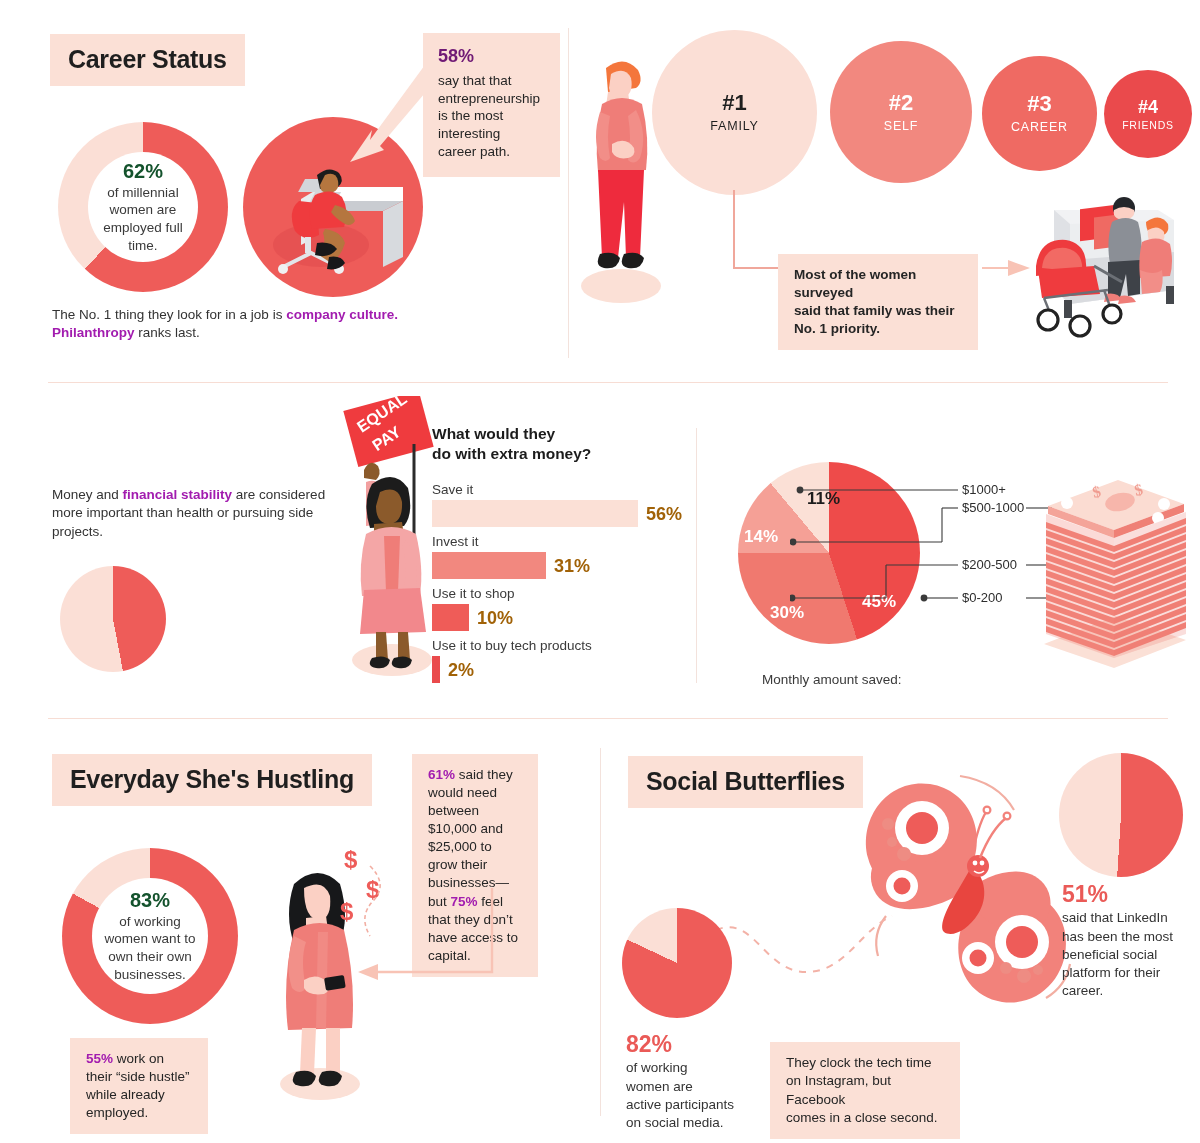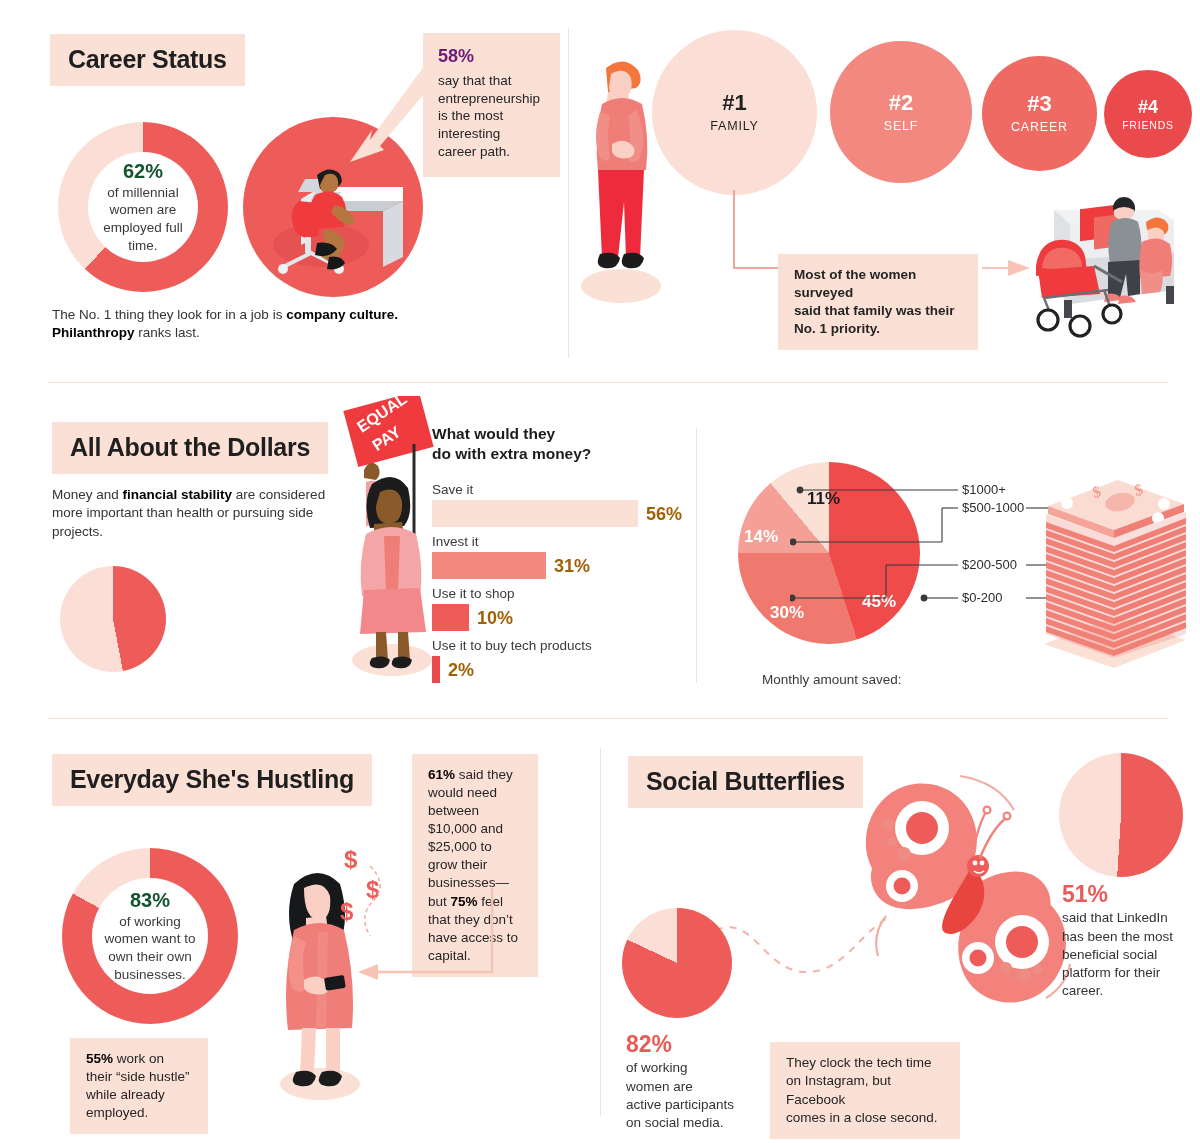--- a/index.html
+++ b/index.html
@@ -30,21 +30,21 @@
   .callout {
     position: absolute;
     background: #fbe0d6;
     font-size: 13.5px;
     line-height: 1.33;
     color: #252525;
     padding: 12px 16px;
   }
   .body-txt { position: absolute; font-size: 13.5px; line-height: 1.37; color: #333; }
   .big-pct { color: #ea5a57; font-weight: bold; }
-  .blk { font-weight: bold; color: #000000; }
+  .blk { font-weight: bold; color: #a21caf; }
 
   
   .donut { position: absolute; border-radius: 50%; }
   .donut .hole {
     position: absolute; border-radius: 50%; background: #fff;
     display: flex; flex-direction: column; align-items: center; justify-content: center;
     text-align: center;
   }
   .donut .hole .num { color: #14532d; font-weight: bold; font-size: 20px; line-height: 1.1; }
   .donut .hole .cap { font-size: 13.5px; line-height: 1.3; color: #3a3a3a; margin-top: 2px; }
@@ -220,21 +220,20 @@
       <path d="M30 92 l56 -4 l6 28 l-58 4 z" fill="#ef3b3e"></path>
       <path d="M86 88 L114 104" stroke="#6b6f75" stroke-width="3"></path>
       <path d="M36 120 L100 112" stroke="#6b6f75" stroke-width="2.6"></path>
       <path d="M36 120 L44 140 M96 112 L104 134" stroke="#6b6f75" stroke-width="2.4"></path>
       <circle cx="40" cy="142" r="10" fill="#fff" stroke="#222" stroke-width="3.2"></circle>
       <circle cx="72" cy="148" r="10" fill="#fff" stroke="#222" stroke-width="3.2"></circle>
       <circle cx="104" cy="136" r="9" fill="#fff" stroke="#222" stroke-width="3.2"></circle>
     </svg>
   </div>
 
-  <div class="sec-title" style="left:52px; top:422px;">All About the Dollars</div>
 
   <div class="body-txt" style="left:52px; top:486px; width:280px;">
     Money and <b class="blk">financial stability</b> are considered more important than health or pursuing side projects.
   </div>
 
   <div class="pie" style="left:60px; top:566px; width:106px; height:106px;
               background: conic-gradient(#ee5c59 0% 47%, #fbdfd6 47% 100%);"></div>
 
 
   <div class="illu" style="left:330px; top:396px; width:120px; height:284px;">

